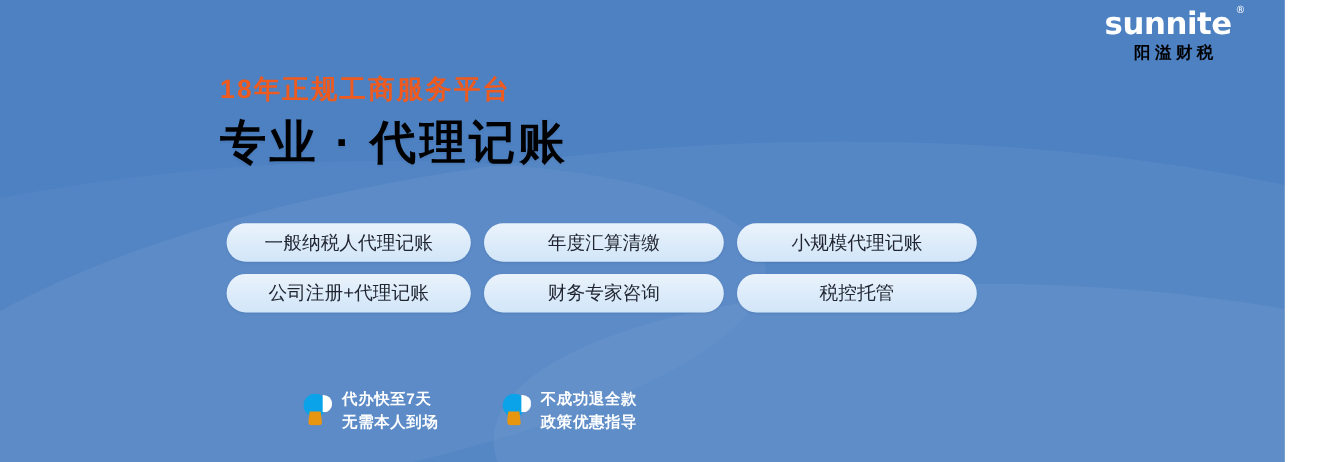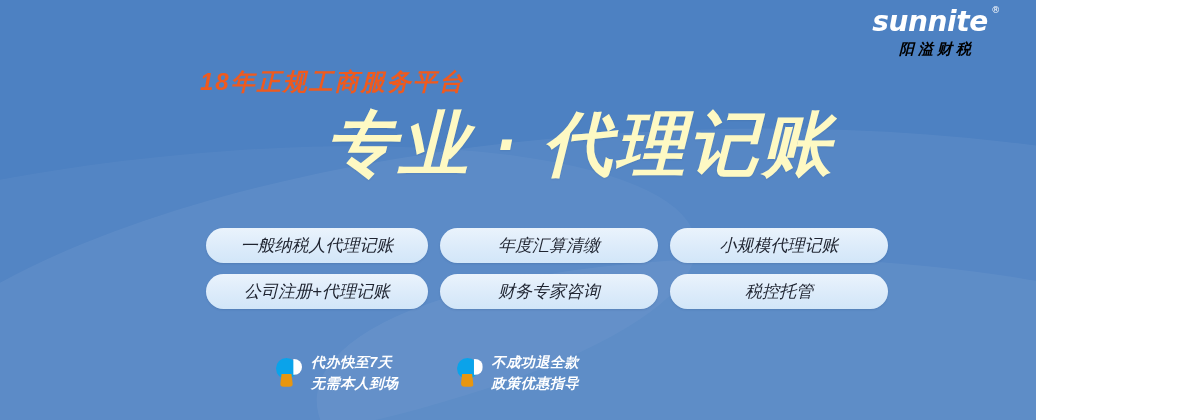--- a/index.html
+++ b/index.html
@@ -7,25 +7,24 @@
 
   html, body {
     width: 1200px;
     height: 420px;
     overflow: hidden;
     font-family: "Liberation Sans", "DejaVu Sans", sans-serif;
   }
 
   .banner {
     position: relative;
-    width: 1036px;
+    width: 1168px;
     height: 420px;
     background: #4d81c2;
     overflow: hidden;
-    font-style: italic;
   }
 
   
   .wave-lower {
     position: absolute;
     left: -160px;
     bottom: -230px;
     width: 1700px;
     height: 520px;
     border-radius: 50% 50% 50% 50% / 60% 60% 40% 40%;
@@ -105,39 +104,37 @@
   .eyebrow {
     color: #ef5a1e;
     font-size: 24px;
     font-weight: 700;
     letter-spacing: 2px;
     line-height: 1;
     margin-bottom: 14px;
     white-space: nowrap;
   }
   .headline {
-    color: #fef9c3;
-    font-size: 70px;
+    color: #000000;
+    font-size: 42px;
     font-weight: 700;
     letter-spacing: 3px;
     line-height: 1.05;
     white-space: nowrap;
     text-shadow: 0 1px 2px rgba(0,0,0,0.06);
-    text-align: center;
   }
 
   
   .pills {
     position: absolute;
     left: 206px;
     top: 203px;
     display: flex;
     flex-direction: column;
     gap: 11px;
-    margin-top: 25px;
   }
   .pill-row {
     display: flex;
     gap: 12px;
   }
   .pill {
     height: 35px;
     border-radius: 18px;
     background: linear-gradient(180deg, #eaf3fc 0%, #dcebfa 55%, #d2e6f8 100%);
     color: #1f2430;

